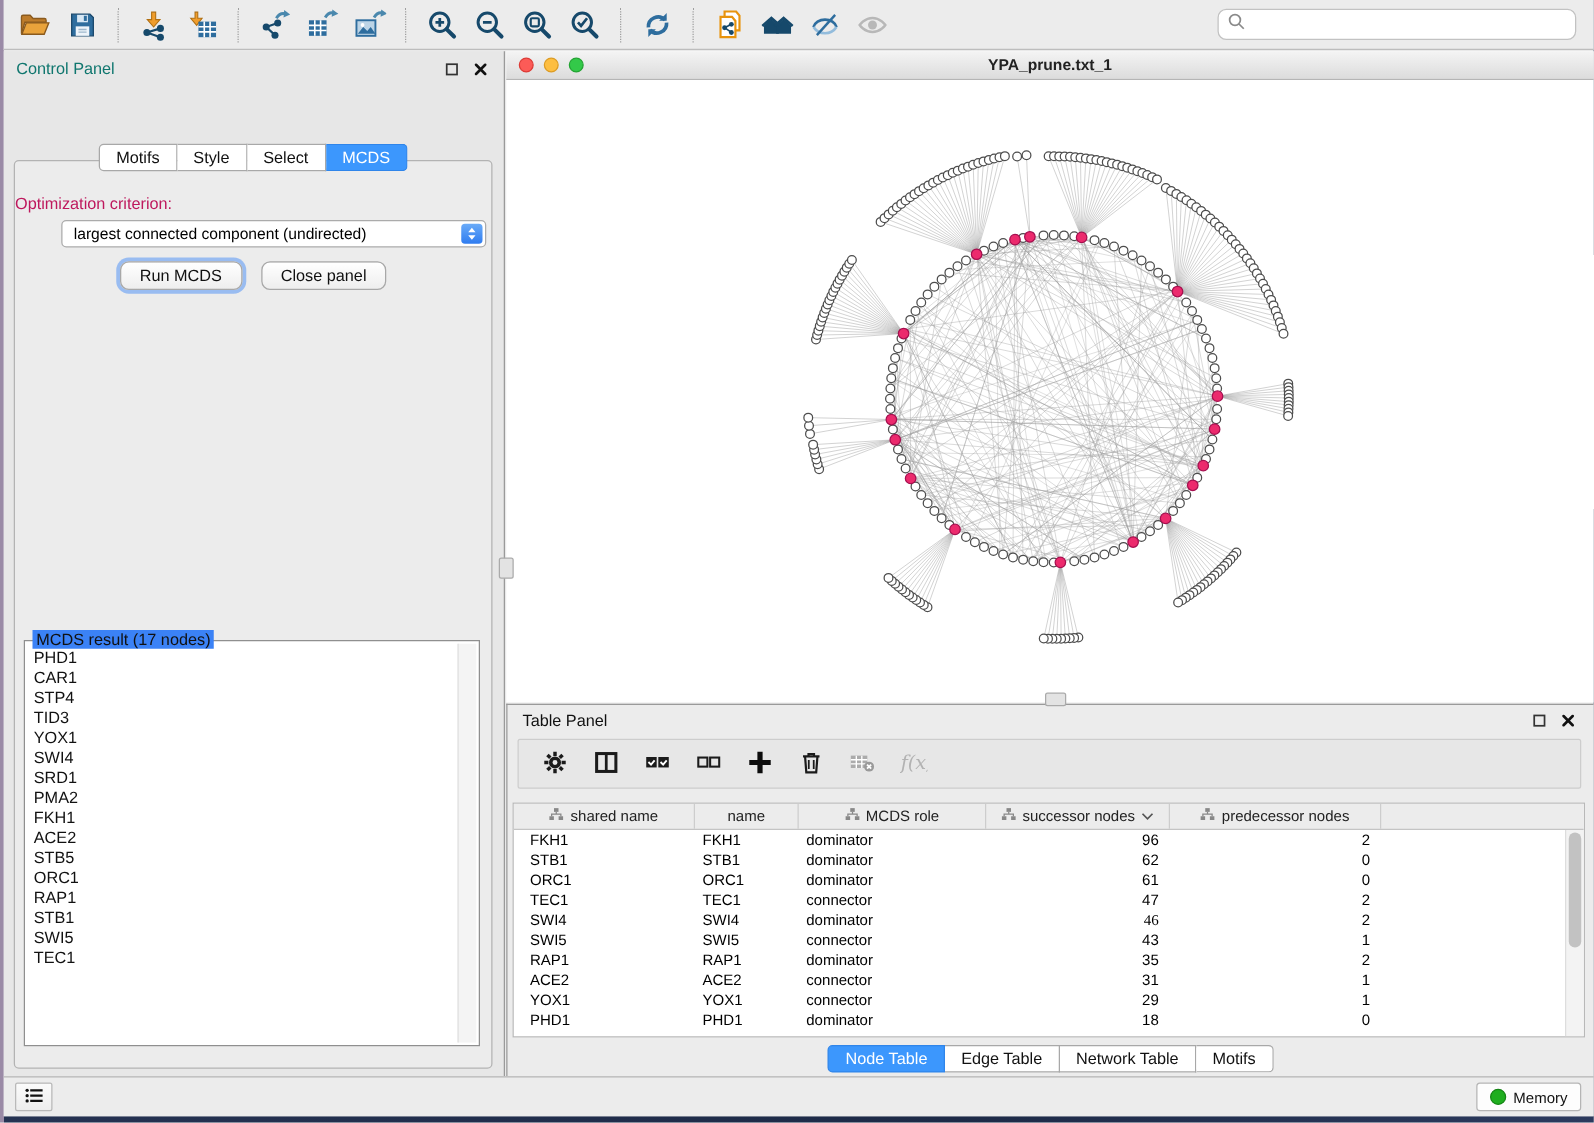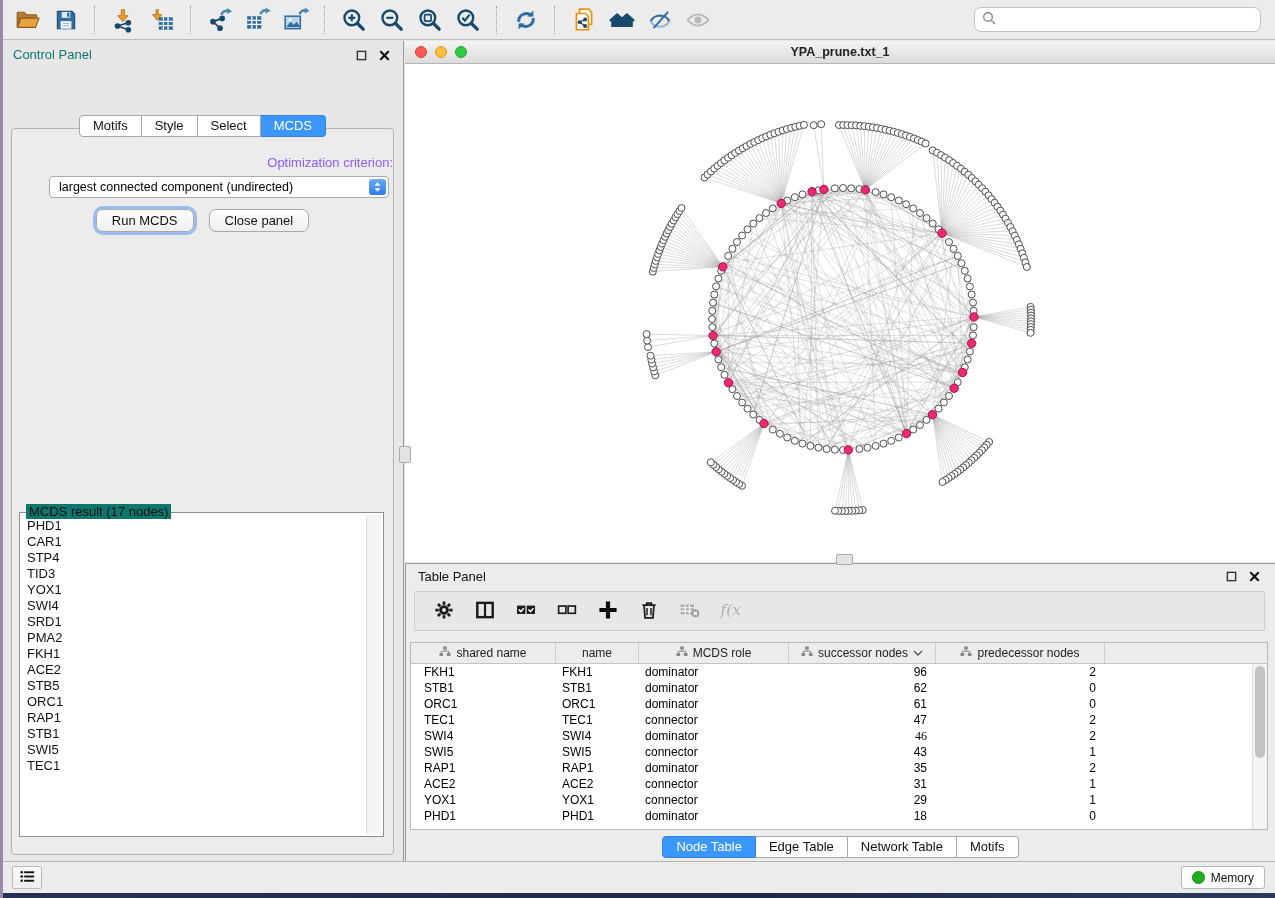--- a/index.html
+++ b/index.html
@@ -25,30 +25,30 @@
   .cp{position:absolute;left:0;top:41px;width:401px;height:820px;background:#e7e7e7;border-right:1px solid #9a9a9a;box-sizing:border-box;}
   .cp-head{position:absolute;left:10px;top:6px;font-size:13px;color:#0f766e;}
   .panel-btns{position:absolute;right:12px;top:8px;display:flex;gap:10px;align-items:center;}
   .panel-btns .pb{width:13px;height:13px;display:flex;align-items:center;justify-content:center;cursor:default;}
   .cp-tabs{position:absolute;left:76px;top:74px;display:flex;z-index:3;}
   .seg{font-size:13px;padding:2px 13px 3px 13px;background:#fff;border:1px solid #a8a8a8;border-left:none;color:#111;cursor:default;white-space:nowrap;}
   .seg:first-child{border-left:1px solid #a8a8a8;border-radius:4px 0 0 4px;}
   .seg:last-child{border-radius:0 4px 4px 0;}
   .seg.active{background:#3c97fd;border-color:#2f85ea;color:#fff;}
   .cp-body{position:absolute;left:8px;right:9px;top:87px;bottom:6px;background:#ececec;border:1px solid #b3b3b3;border-radius:4px;}
-  .opt-label{position:absolute;top:26px;left:0;right:0;text-align:right;font-size:13px;color:#8b5cf6;}
+  .opt-label{position:absolute;top:26px;left:0;right:0;text-align:left;font-size:13px;color:#be185d;}
   .opt-select{position:absolute;top:47px;left:37px;width:340px;height:22px;background:#fff;border:1px solid #ababab;border-radius:4px;
     display:flex;align-items:center;font-size:12.5px;padding-left:9px;box-sizing:border-box;}
   .opt-select .stepper{position:absolute;right:2px;top:2px;width:17px;height:16px;border-radius:3px;
     background:linear-gradient(#6aaBf8,#2f7cf0);display:flex;align-items:center;justify-content:center;}
   .btn-row{position:absolute;top:80px;left:0;right:0;display:flex;justify-content:center;gap:15px;}
   .pbtn{font-size:13px;padding:3px 15px;background:linear-gradient(#ffffff,#eeeeee);border:1px solid #a8a8a8;border-radius:7px;color:#111;cursor:default;}
   .pbtn.focused{box-shadow:0 0 0 3px rgba(98,156,245,.6);}
   .result{position:absolute;left:7px;right:9px;top:383px;bottom:17px;background:#fff;border:1px solid #8f8f8f;}
-  .result-legend{position:absolute;top:-9px;left:6px;background:#0f766e;padding:0 3px;font-size:13px;color:#111;}
+  .result-legend{position:absolute;top:-9px;left:6px;background:#3b82f6;padding:0 3px;font-size:13px;color:#111;}
   .result-list{position:absolute;inset:3px 17px 2px 2px;overflow:hidden;margin:0;padding:2px 0 0 5px;list-style:none;}
   .result-list li{font-size:13px;line-height:16px;color:#111;}
   .result-scroll{position:absolute;top:2px;bottom:2px;right:2px;width:14px;background:#f4f4f4;border-left:1px solid #e0e0e0;}
 
   
   .net{position:absolute;left:402px;top:41px;width:870px;height:521px;background:#fff;box-sizing:border-box;}
   .net-title{position:absolute;left:0;right:0;top:0;height:22px;background:linear-gradient(#f4f4f4,#dcdcdc);
     border-bottom:1px solid #b5b5b5;display:flex;align-items:center;}
   .lights{display:flex;gap:8px;margin-left:10px;}
   .light{width:12px;height:12px;border-radius:50%;box-sizing:border-box;}

